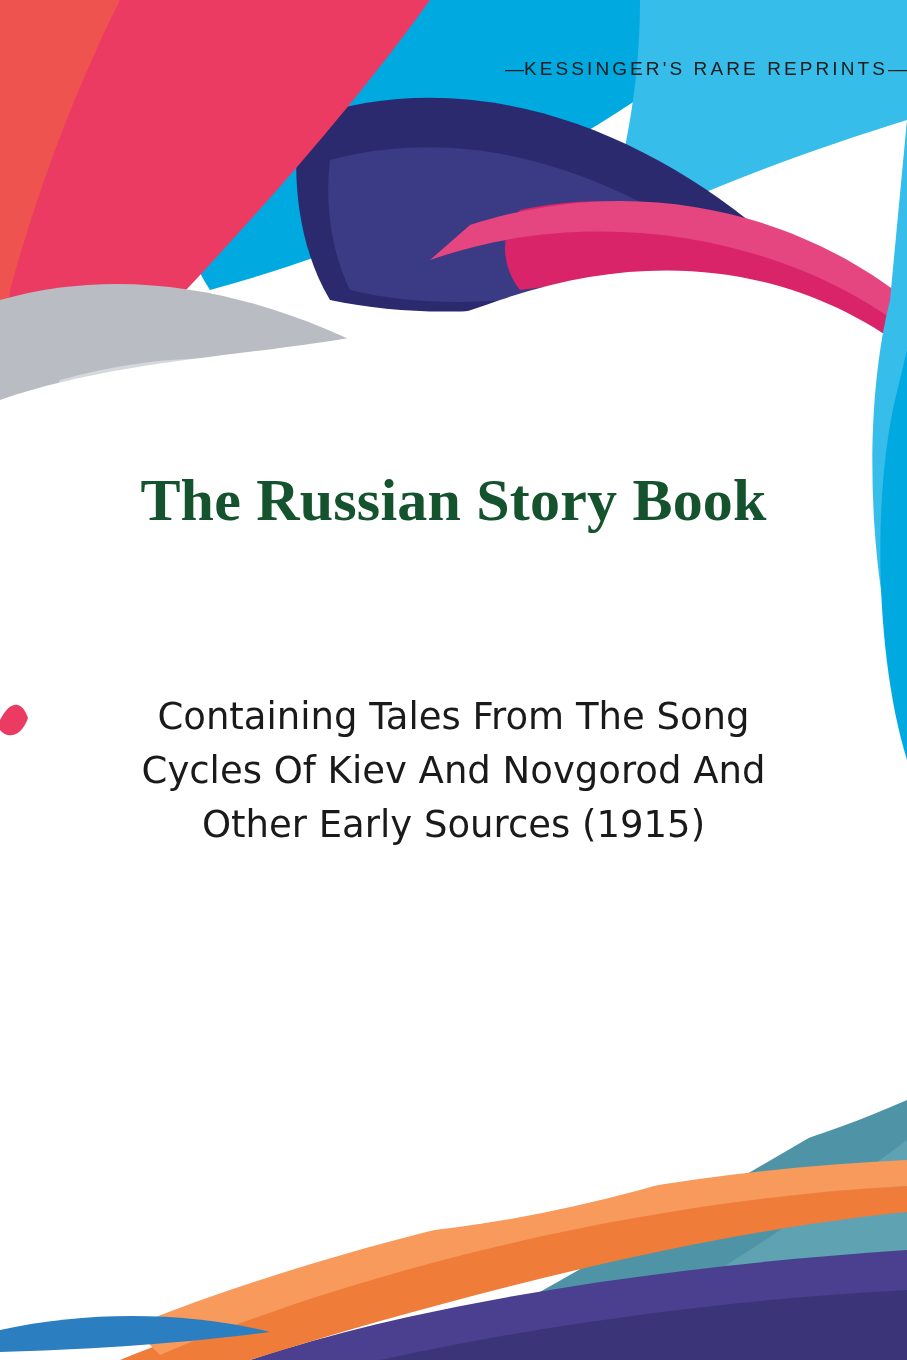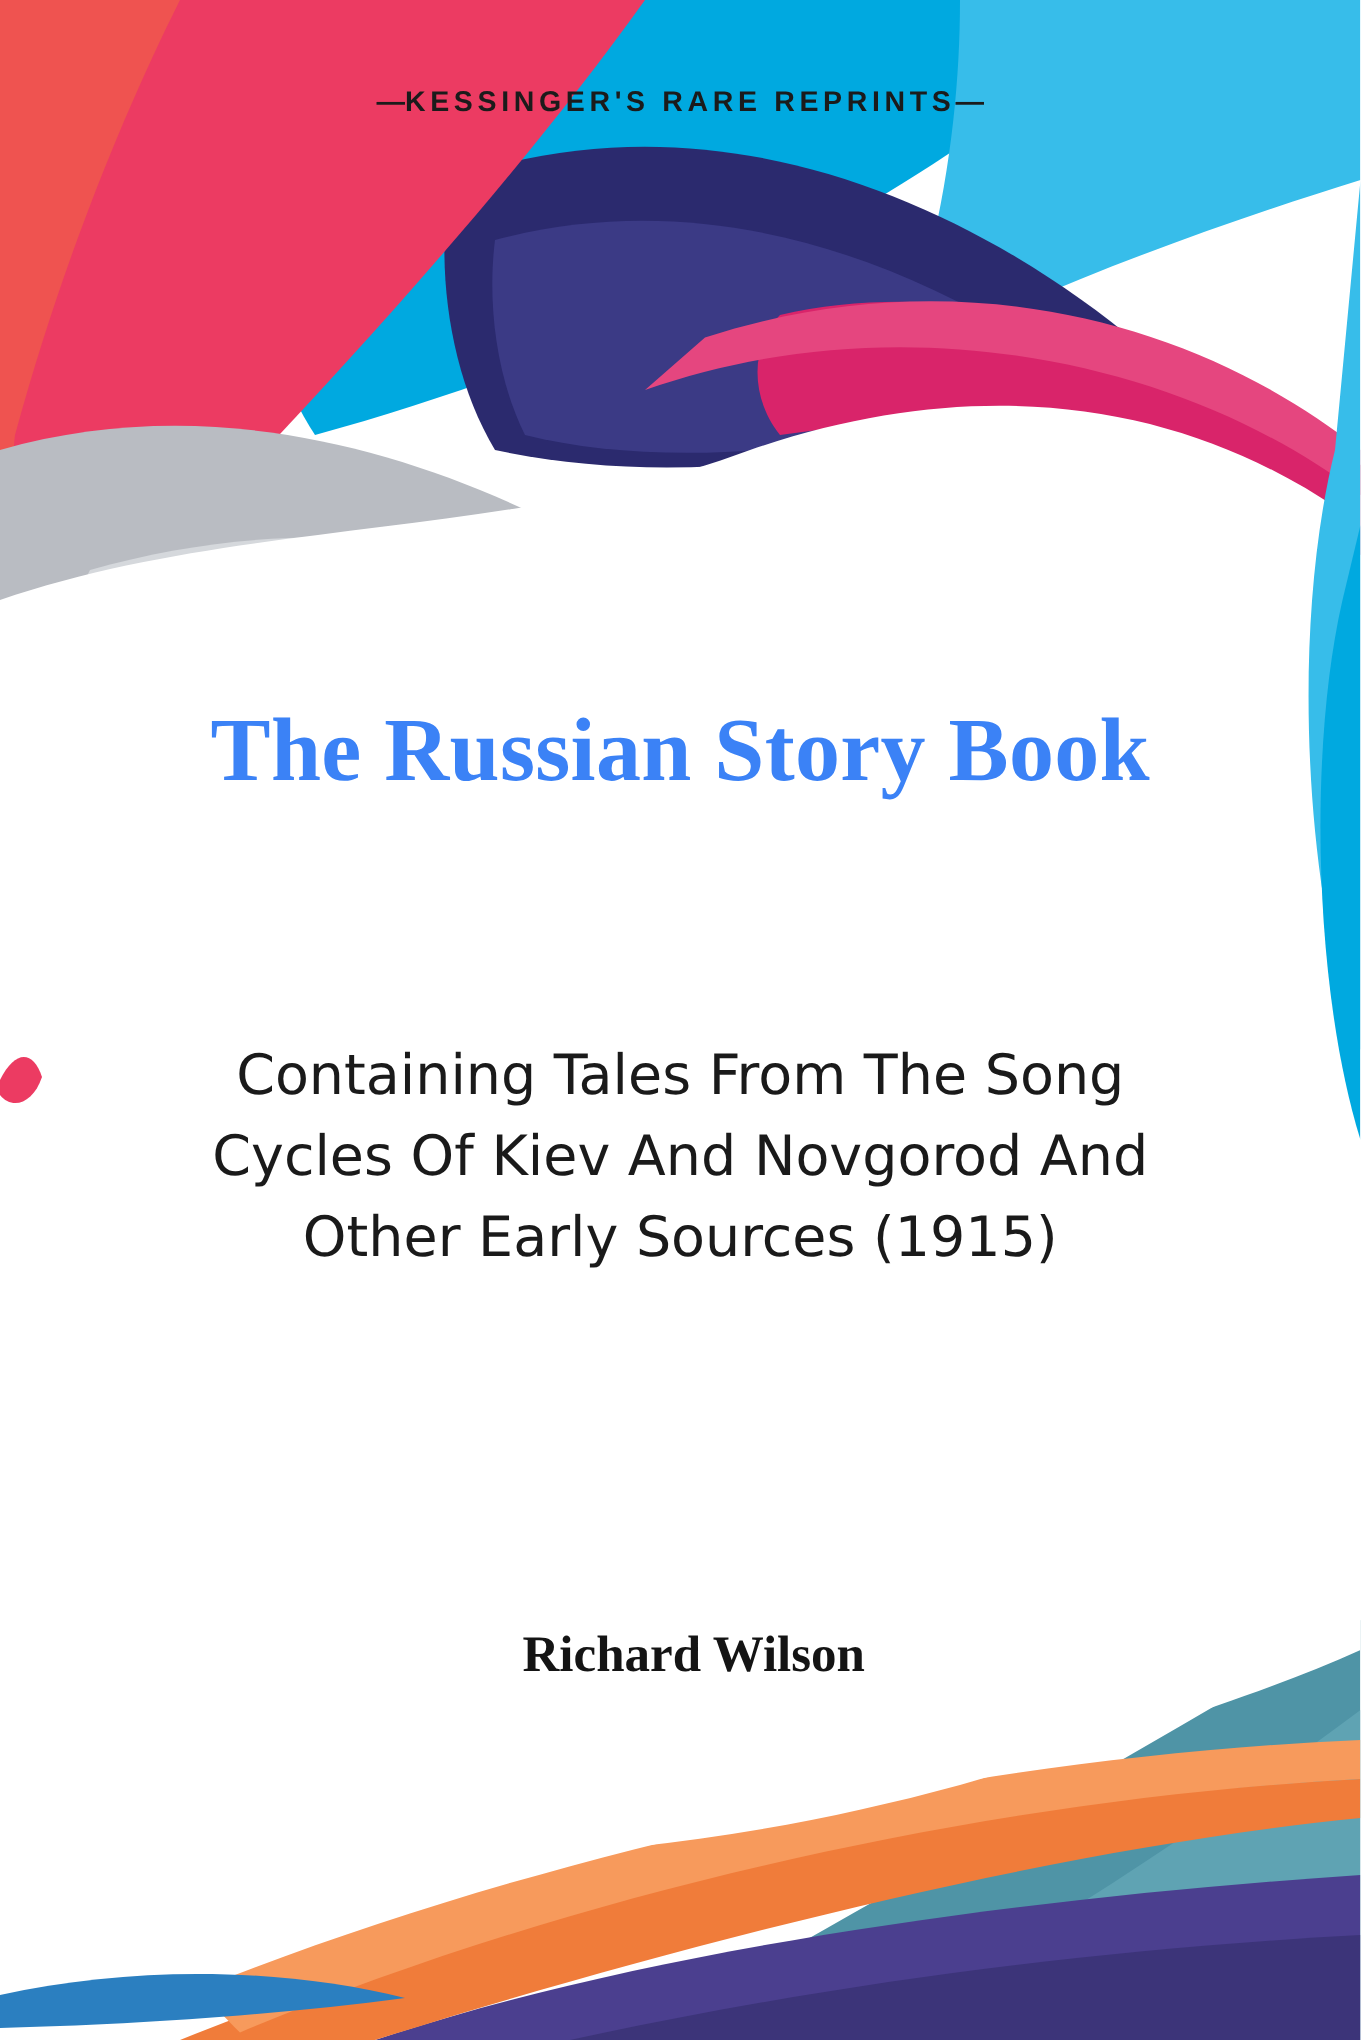--- a/index.html
+++ b/index.html
@@ -21,44 +21,44 @@
     position: absolute;
     inset: 0;
     width: 907px;
     height: 1360px;
   }
   .imprint {
     position: absolute;
     top: 58px;
     left: 0;
     width: 907px;
-    text-align: center;
+    text-align: right;
     font-family: "Liberation Sans", sans-serif;
     font-size: 19px;
-    font-weight: bold;
+    font-weight: normal;
     letter-spacing: 3.1px;
     color: #1b1b1b;
     z-index: 5;
   }
   .imprint .dash {
     letter-spacing: 0;
   }
   .text-block {
     position: absolute;
     left: 0;
     width: 907px;
     z-index: 5;
     text-align: center;
   }
   .title {
     top: 466px;
     font-family: "Liberation Serif", serif;
     font-size: 60px;
     font-weight: bold;
-    color: #3b82f6;
+    color: #14532d;
     line-height: 1.15;
     letter-spacing: 0.2px;
   }
   .subtitle {
     top: 690px;
     font-family: "DejaVu Sans", sans-serif;
     font-size: 37px;
     font-weight: normal;
     color: #1a1a1a;
     line-height: 1.46;
@@ -134,16 +134,15 @@
 
   <div class="imprint">
     <span class="dash">—</span><span>KESSINGER'S RARE REPRINTS</span><span class="dash">—</span>
   </div>
 
   <div class="text-block title">The Russian Story Book</div>
 
   <div class="text-block subtitle">Containing Tales From The Song Cycles Of Kiev And Novgorod And Other Early Sources (1915)</div>
 
   <div class="text-block authors">
-    <span class="author-line">Richard Wilson</span>
   </div>
 
 </div>
 
 </body></html>

